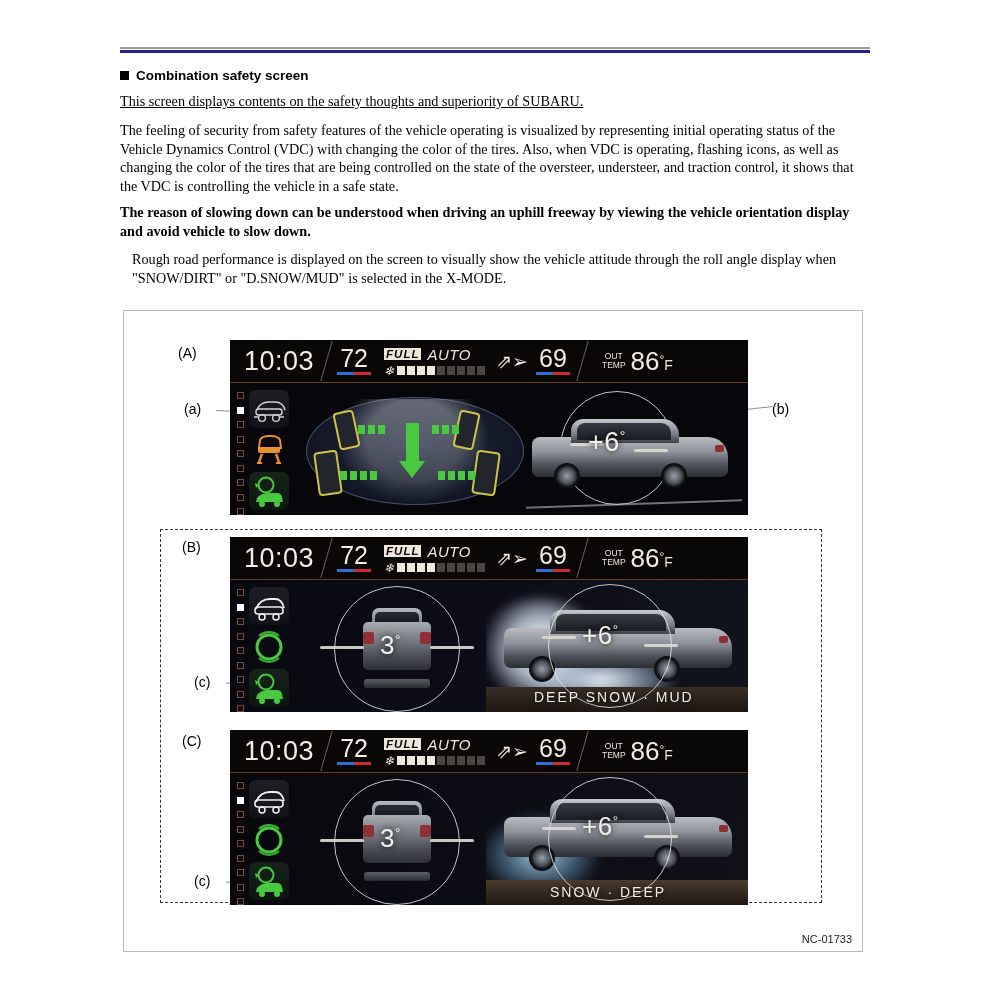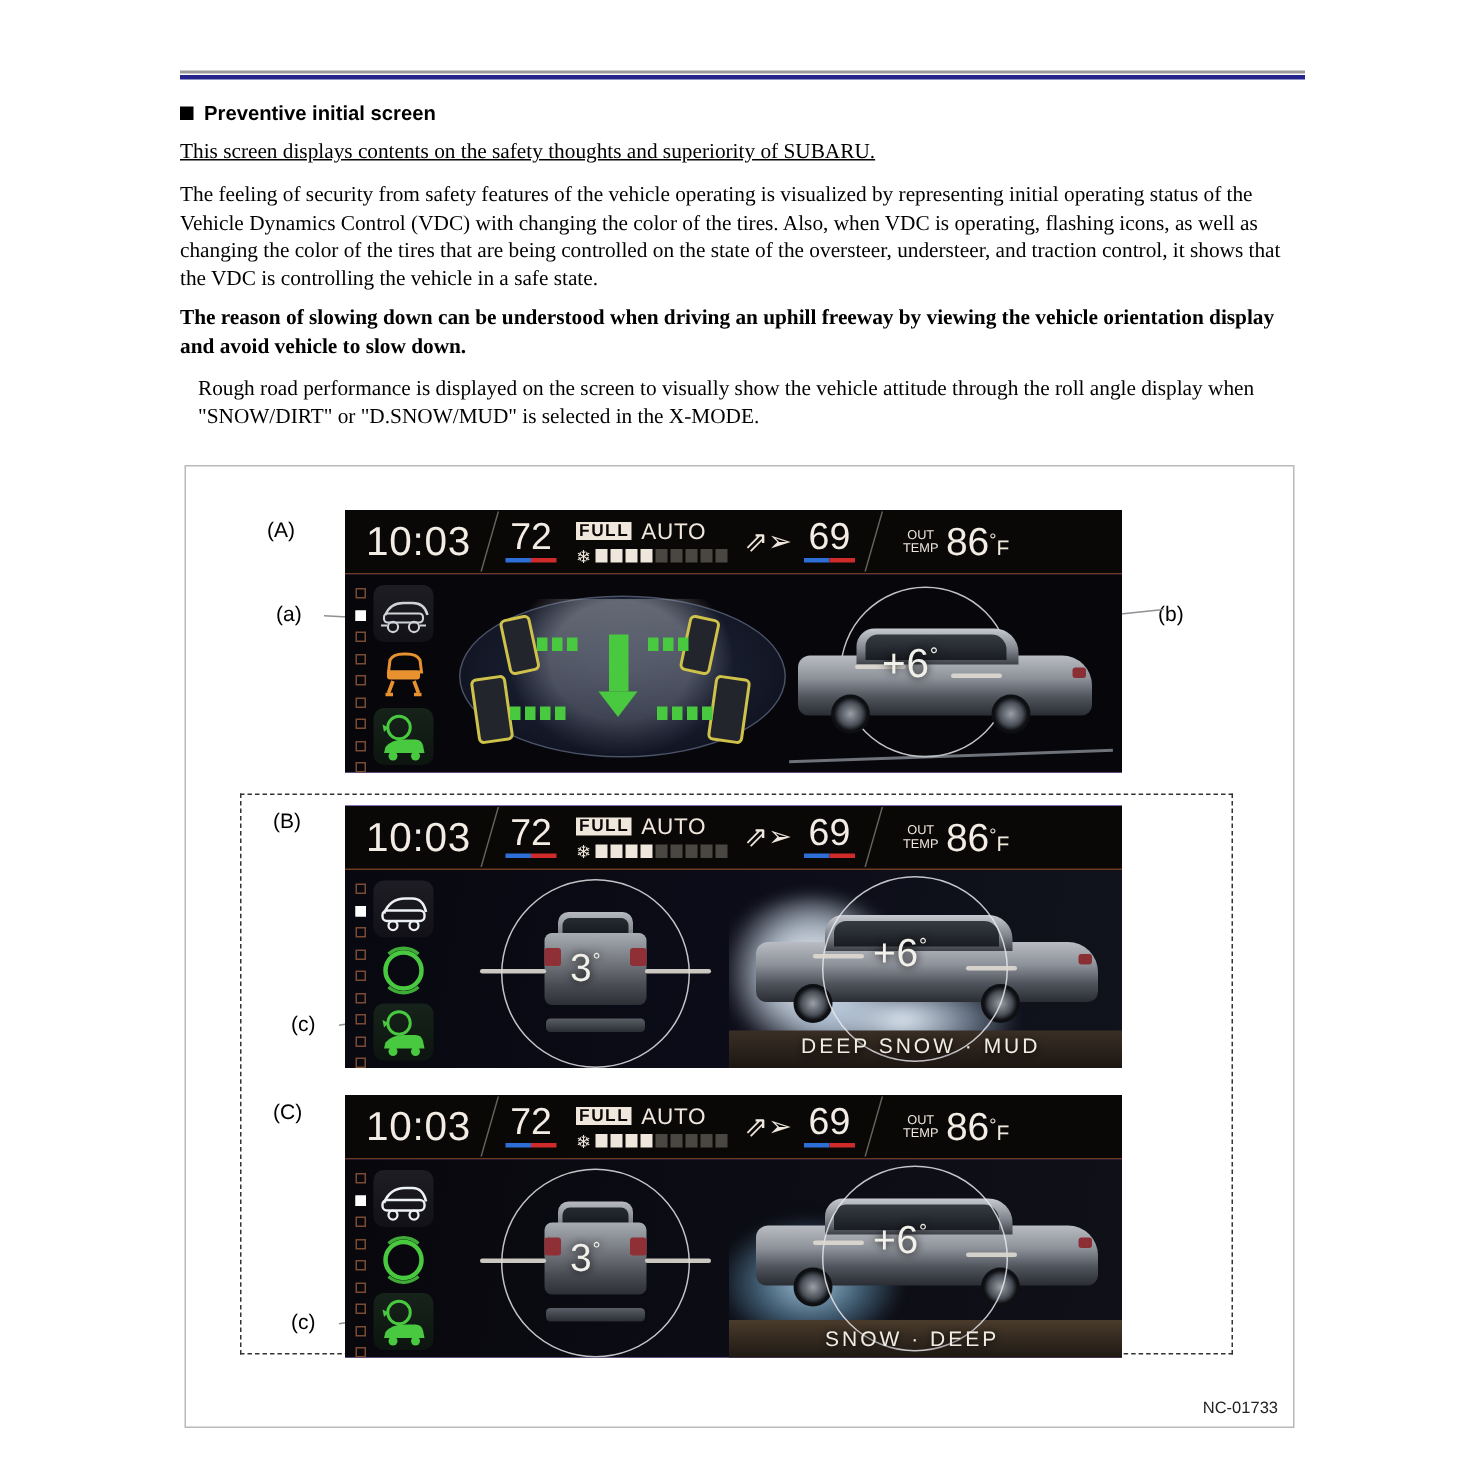--- a/index.html
+++ b/index.html
@@ -31,37 +31,37 @@
 
   
   .figframe{position:absolute;left:123px;top:310px;width:738px;height:640px;border:1px solid #b9b9b9;background:#fff;}
   .figid{position:absolute;right:10px;bottom:6px;font-family:"Liberation Sans",sans-serif;font-size:11px;color:#222;}
 
   .dashbox{position:absolute;left:36px;top:218px;width:660px;height:372px;border:1.6px dashed #333;}
 
   .lbl{position:absolute;font-family:"Liberation Sans",sans-serif;font-size:14px;color:#000;}
 
   
-  .panel{position:absolute;background:#6d28d9;overflow:hidden;}
+  .panel{position:absolute;background:#f97316;overflow:hidden;}
   .pA{left:106px;top:29px;width:518px;height:175px;}
   .pB{left:106px;top:226px;width:518px;height:175px;}
   .pC{left:106px;top:419px;width:518px;height:175px;}
 
   .statusbar{position:relative;height:42px;background:#0a0807;border-bottom:1px solid #6b3b22;
     display:flex;align-items:center;color:#efe6dc;font-family:"Liberation Sans",sans-serif;}
   .sb-time{font-size:27px;letter-spacing:.5px;padding-left:14px;font-weight:300;color:#f2ece4;}
   .slash{width:1px;height:40px;background:#8a8078;transform:skewX(-16deg);margin:0 10px 0 12px;opacity:.75;}
   .sb-temp{display:flex;flex-direction:column;align-items:center;}
   .sb-temp .v{font-size:25px;color:#f2ece4;line-height:.92;}
   .sb-temp .bar{width:34px;height:2.5px;display:flex;margin-top:2px;}
   .sb-temp .bar i{flex:1;}
   .bl{background:#2d6fd6;}
   .rd{background:#cf2b2b;}
 
-  .sb-auto{margin-left:13px;display:flex;flex-direction:column;gap:2px;}
+  .sb-auto{margin-left:13px;display:flex;flex-direction:column;gap:2px;font-style:italic;}
   .autorow{display:flex;align-items:center;gap:6px;}
   .fullbox{background:#efe6dc;color:#0a0807;font-size:11.5px;font-weight:bold;letter-spacing:1px;padding:0 2px;line-height:12px;}
   .autotxt{font-size:15px;color:#efe6dc;letter-spacing:.5px;}
   .fanrow{display:flex;align-items:center;gap:3px;}
   .fan{font-size:12px;color:#efe6dc;line-height:1;}
   .seg{display:flex;gap:2px;}
   .seg i{width:8px;height:9px;background:#4a4742;display:block;}
   .seg i.on{background:#efe6dc;}
 
   .seaticon{margin-left:11px;font-size:19px;color:#efe6dc;line-height:1;}
@@ -155,21 +155,21 @@
 
 <div class="page">
 
   <div class="rule-wrap">
     <div class="rule-thin"></div>
     <div class="rule-blue"></div>
   </div>
 
   <div class="sec-head">
     <span class="sq"></span>
-    <span>Preventive initial screen</span>
+    <span>Combination safety screen</span>
   </div>
 
   <div class="para p1">This screen displays contents on the safety thoughts and superiority of SUBARU.</div>
   <div class="para p2">The feeling of security from safety features of the vehicle operating is visualized by representing initial operating status of the Vehicle Dynamics Control (VDC) with changing the color of the tires. Also, when VDC is operating, flashing icons, as well as changing the color of the tires that are being controlled on the state of the oversteer, understeer, and traction control, it shows that the VDC is controlling the vehicle in a safe state.</div>
   <div class="para p3">The reason of slowing down can be understood when driving an uphill freeway by viewing the vehicle orientation display and avoid vehicle to slow down.</div>
   <div class="para p4">Rough road performance is displayed on the screen to visually show the vehicle attitude through the roll angle display when "SNOW/DIRT" or "D.SNOW/MUD" is selected in the X-MODE.</div>
 
   <div class="figframe">
 
     <div class="dashbox"></div>

